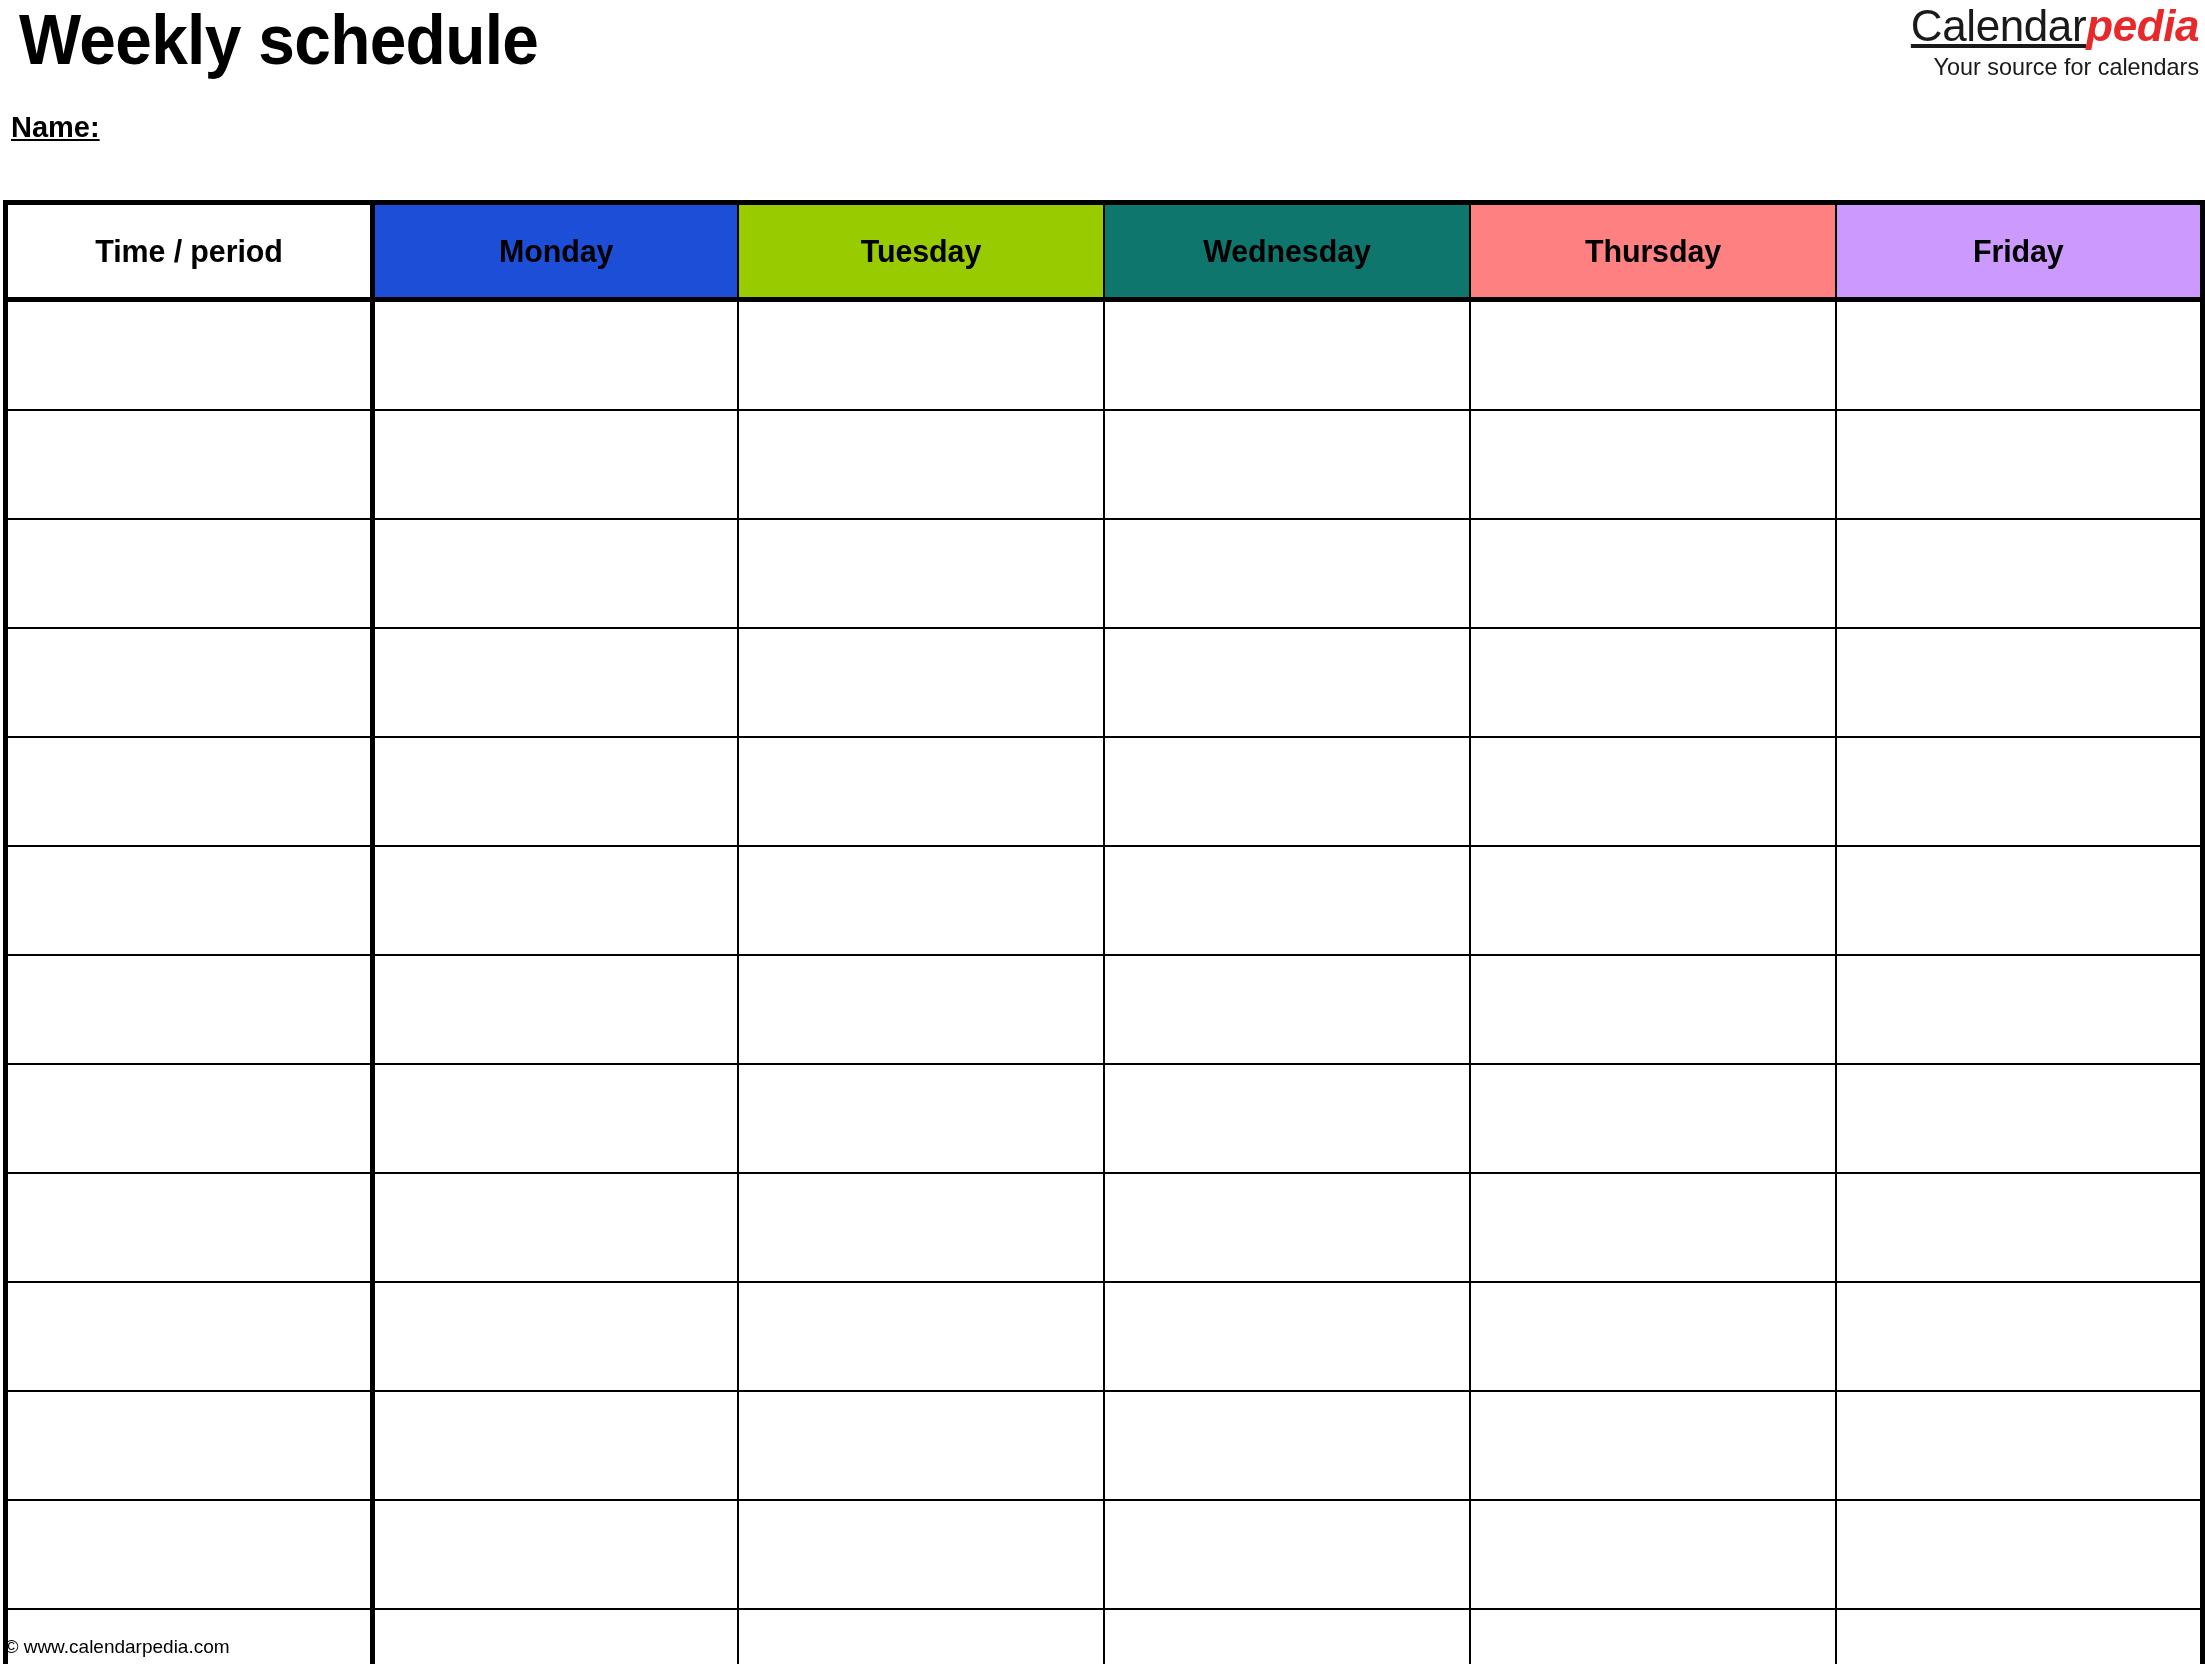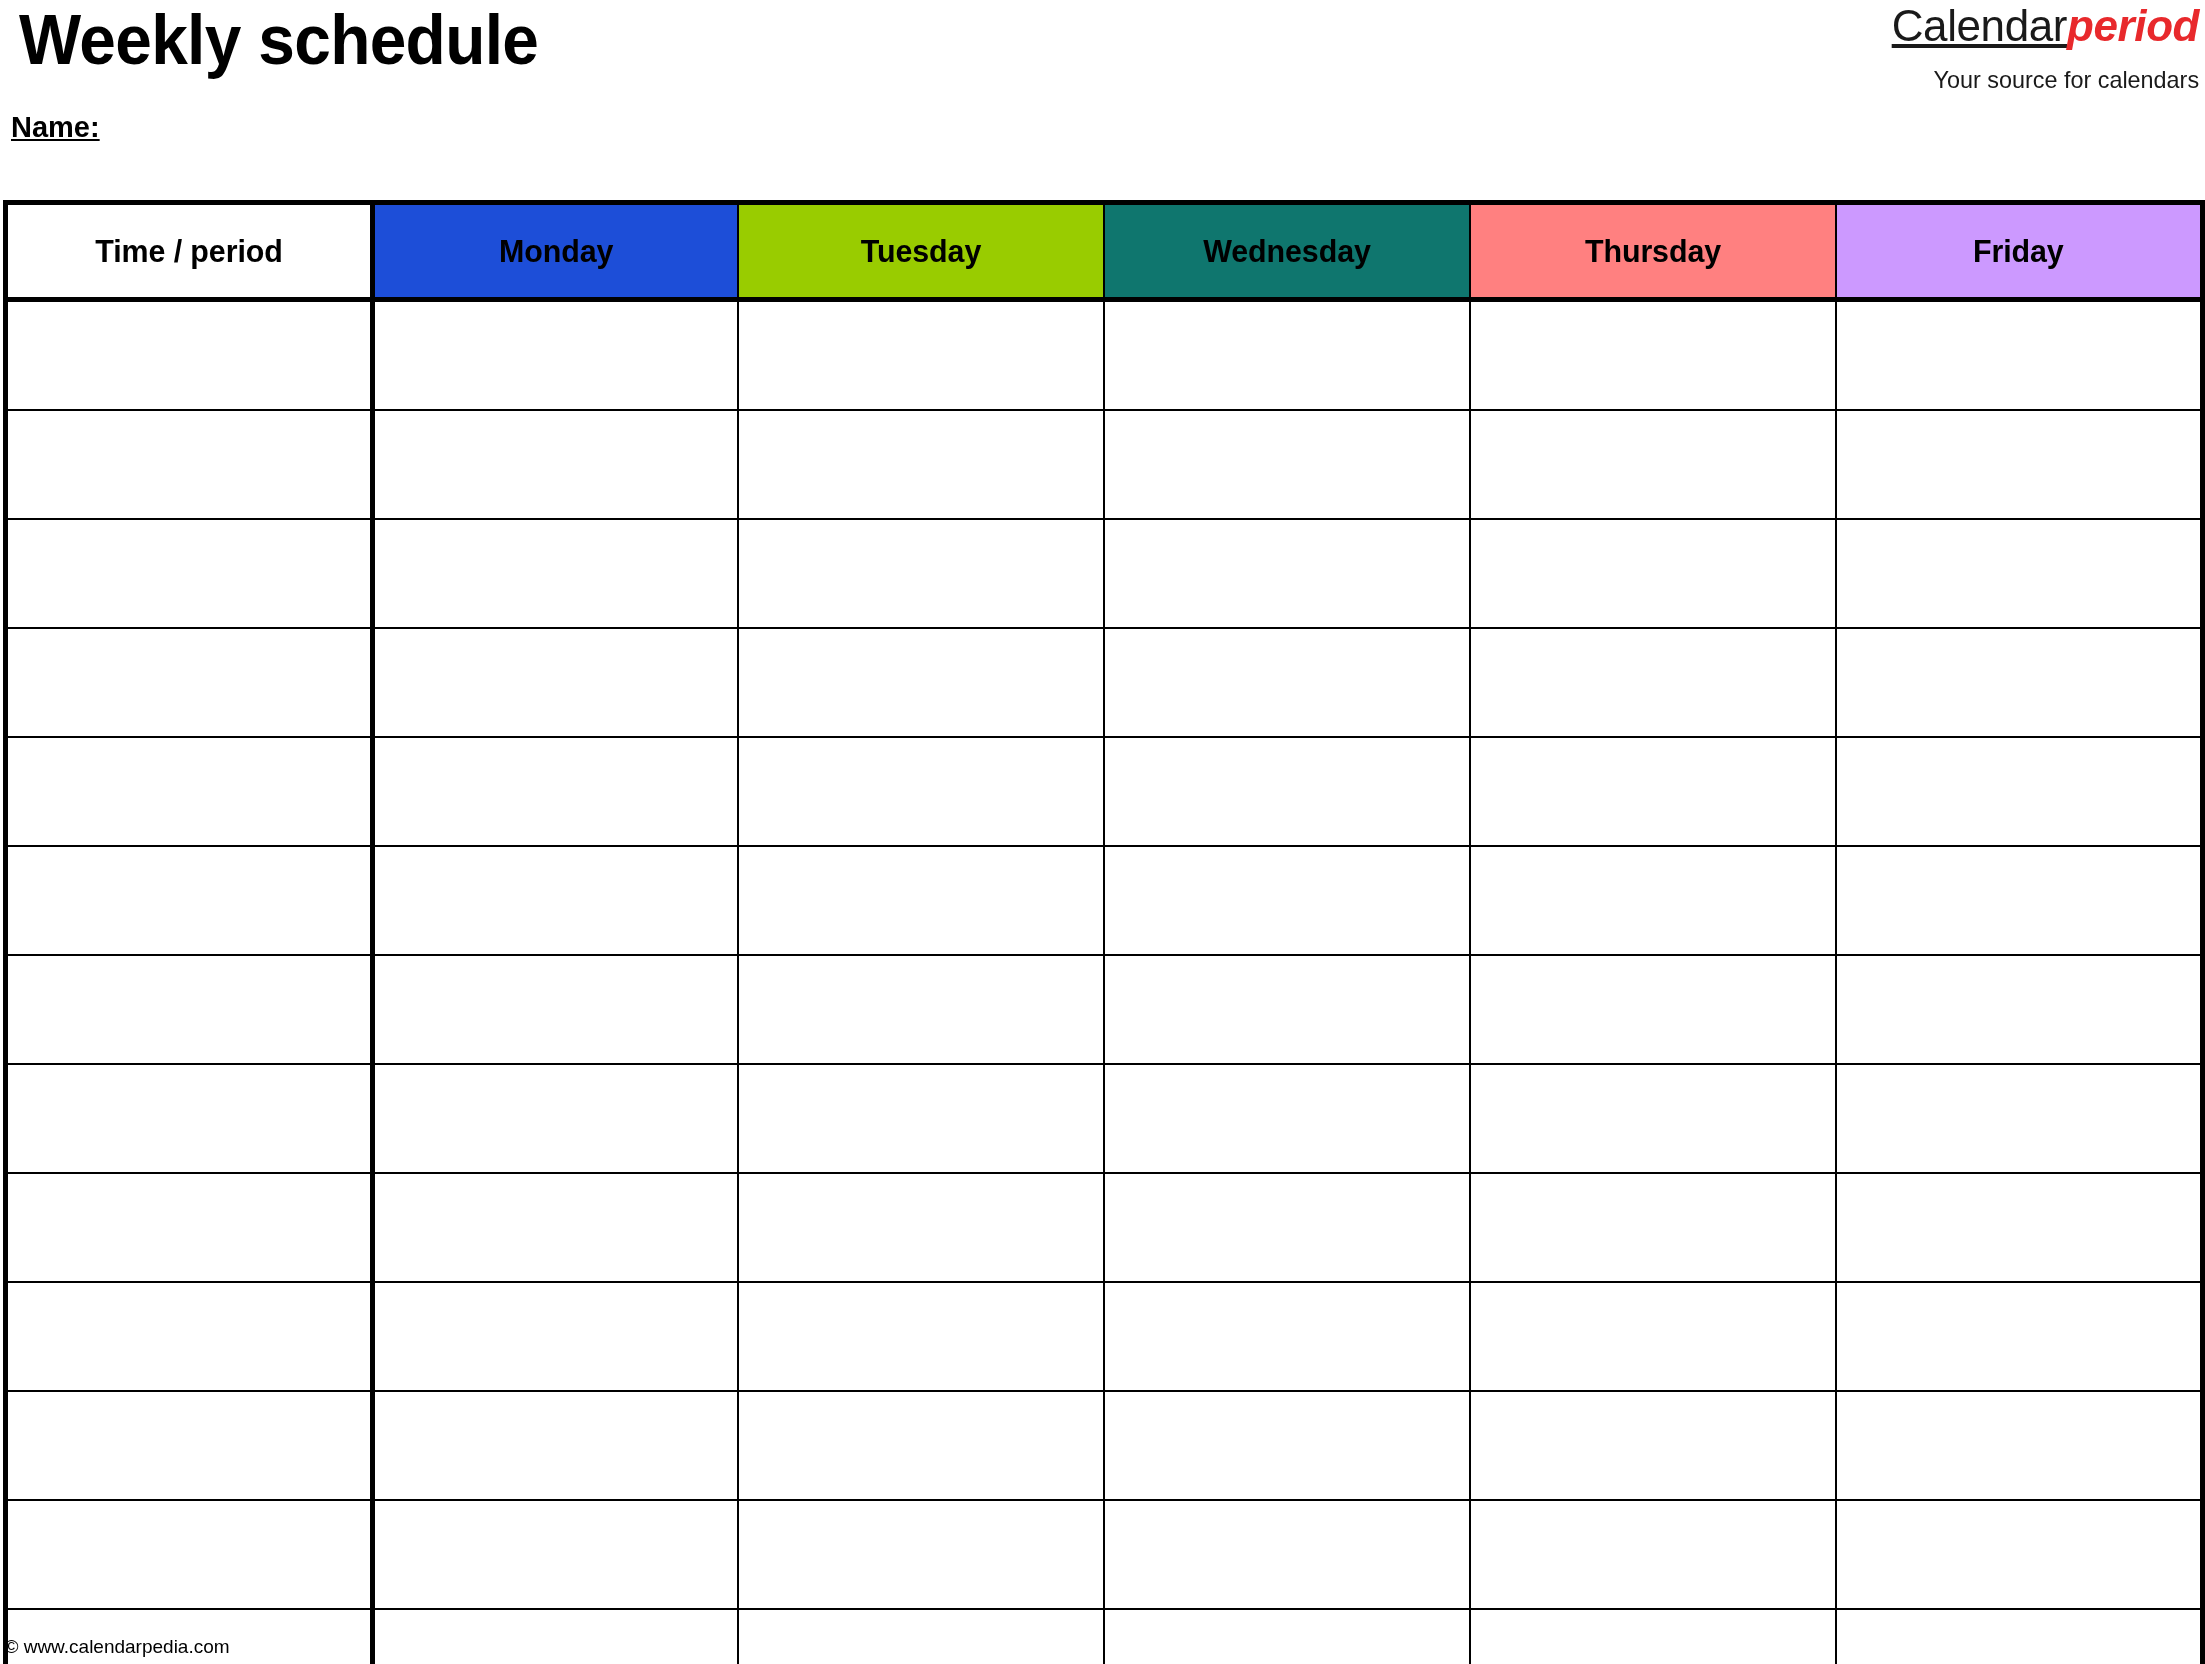--- a/index.html
+++ b/index.html
@@ -84,21 +84,21 @@
     font-weight: bold;
     font-style: italic;
     color: #e8292c;
   }
 
   .brand-tagline {
     font-size: 23.4px;
     line-height: 29px;
     color: #1a1a1a;
     white-space: nowrap;
-    margin-top: 17px;
+    margin-top: 4px;
   }
 
   
   .schedule-wrap {
     position: absolute;
     left: 2.9px;
     top: 200px;
     width: 2198px;
   }
 
@@ -179,21 +179,21 @@
 <div class="page">
 
   <div class="header-band">
 
     <div class="page-title">Weekly schedule</div>
 
     <div class="name-label">Name:</div>
 
     <div class="brand">
       <div class="brand-wordmark">
-        <span class="brand-calendar">Calendar</span><span class="brand-pedia">period</span>
+        <span class="brand-calendar">Calendar</span><span class="brand-pedia">pedia</span>
       </div>
       <div class="brand-tagline">Your source for calendars</div>
     </div>
 
   </div>
 
   <div class="schedule-wrap">
     <table class="schedule">
       <colgroup>
         <col class="col-time">

